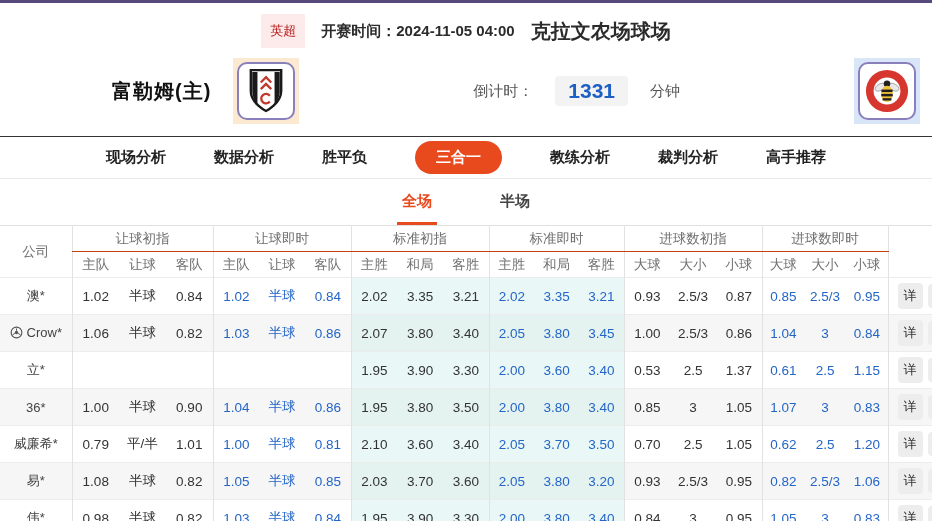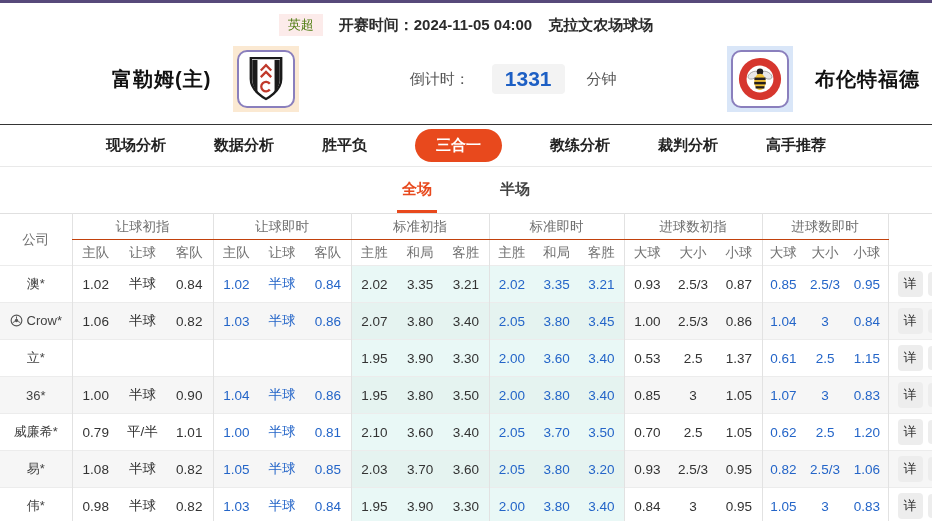--- a/index.html
+++ b/index.html
@@ -3,23 +3,23 @@
 <meta charset="utf-8">
 <style>
   * { box-sizing: border-box; margin: 0; padding: 0; }
   html,body { width: 932px; height: 521px; overflow: hidden; background:#fff;
     font-family: "Liberation Sans", sans-serif; position: relative; }
   .topbar { height:3px; background:#57497a; }
 
   
   .info-bar { display:flex; justify-content:center; align-items:center; gap:16px;
     padding:11px 0 7px; font-size:14px; }
-  .league-badge { background:#fcebea; color:#4d7c0f; padding:2px 9px; font-size:13px; }
+  .league-badge { background:#fcebea; color:#b91c1c; padding:8px 9px; font-size:13px; }
   .kickoff { font-weight:bold; color:#2b2b2b; font-size:15px; }
-  .venue { font-weight:bold; color:#2b2b2b; font-size:15px; }
+  .venue { font-weight:bold; color:#2b2b2b; font-size:20px; }
 
   
   .teams { display:flex; align-items:center; padding:3px 0 12px; }
   .team-block { display:flex; align-items:center; gap:22px;text-align:right; }
   .team-home { margin-left:112px; }
   .team-away { margin-right:12px; }
   .team-name { font-size:20px; font-weight:bold; color:#111; letter-spacing:1px; }
   .badge-outer { width:66px; height:66px; display:flex; align-items:center; justify-content:center; }
   .badge-outer.home { background:#fbe9d2; }
   .badge-outer.away { background:#d9e6f8; }
@@ -105,21 +105,20 @@
           <ellipse cx="17" cy="20" rx="6" ry="3.4" fill="#e8e8e8" stroke="#999" stroke-width="0.8" transform="rotate(-28 17 20)"></ellipse>
           <ellipse cx="31" cy="20" rx="6" ry="3.4" fill="#e8e8e8" stroke="#999" stroke-width="0.8" transform="rotate(28 31 20)"></ellipse>
           <circle cx="24" cy="16.5" r="3.4" fill="#231f20"></circle>
           <ellipse cx="24" cy="27" rx="6" ry="8.5" fill="#f0c237"></ellipse>
           <rect x="18.2" y="22.5" width="11.6" height="2.6" fill="#231f20"></rect>
           <rect x="18" y="27" width="12" height="2.6" fill="#231f20"></rect>
           <rect x="19.4" y="31.5" width="9.2" height="2.4" fill="#231f20"></rect>
         </svg>
       </span>
     </span>
-    <span class="team-name">布伦特福德</span>
   </div>
 </div>
 
 <div class="nav">
     <div class="nav-item">现场分析</div>
     <div class="nav-item">数据分析</div>
     <div class="nav-item">胜平负</div>
     <div class="nav-item active">三合一</div>
     <div class="nav-item">教练分析</div>
     <div class="nav-item">裁判分析</div>

